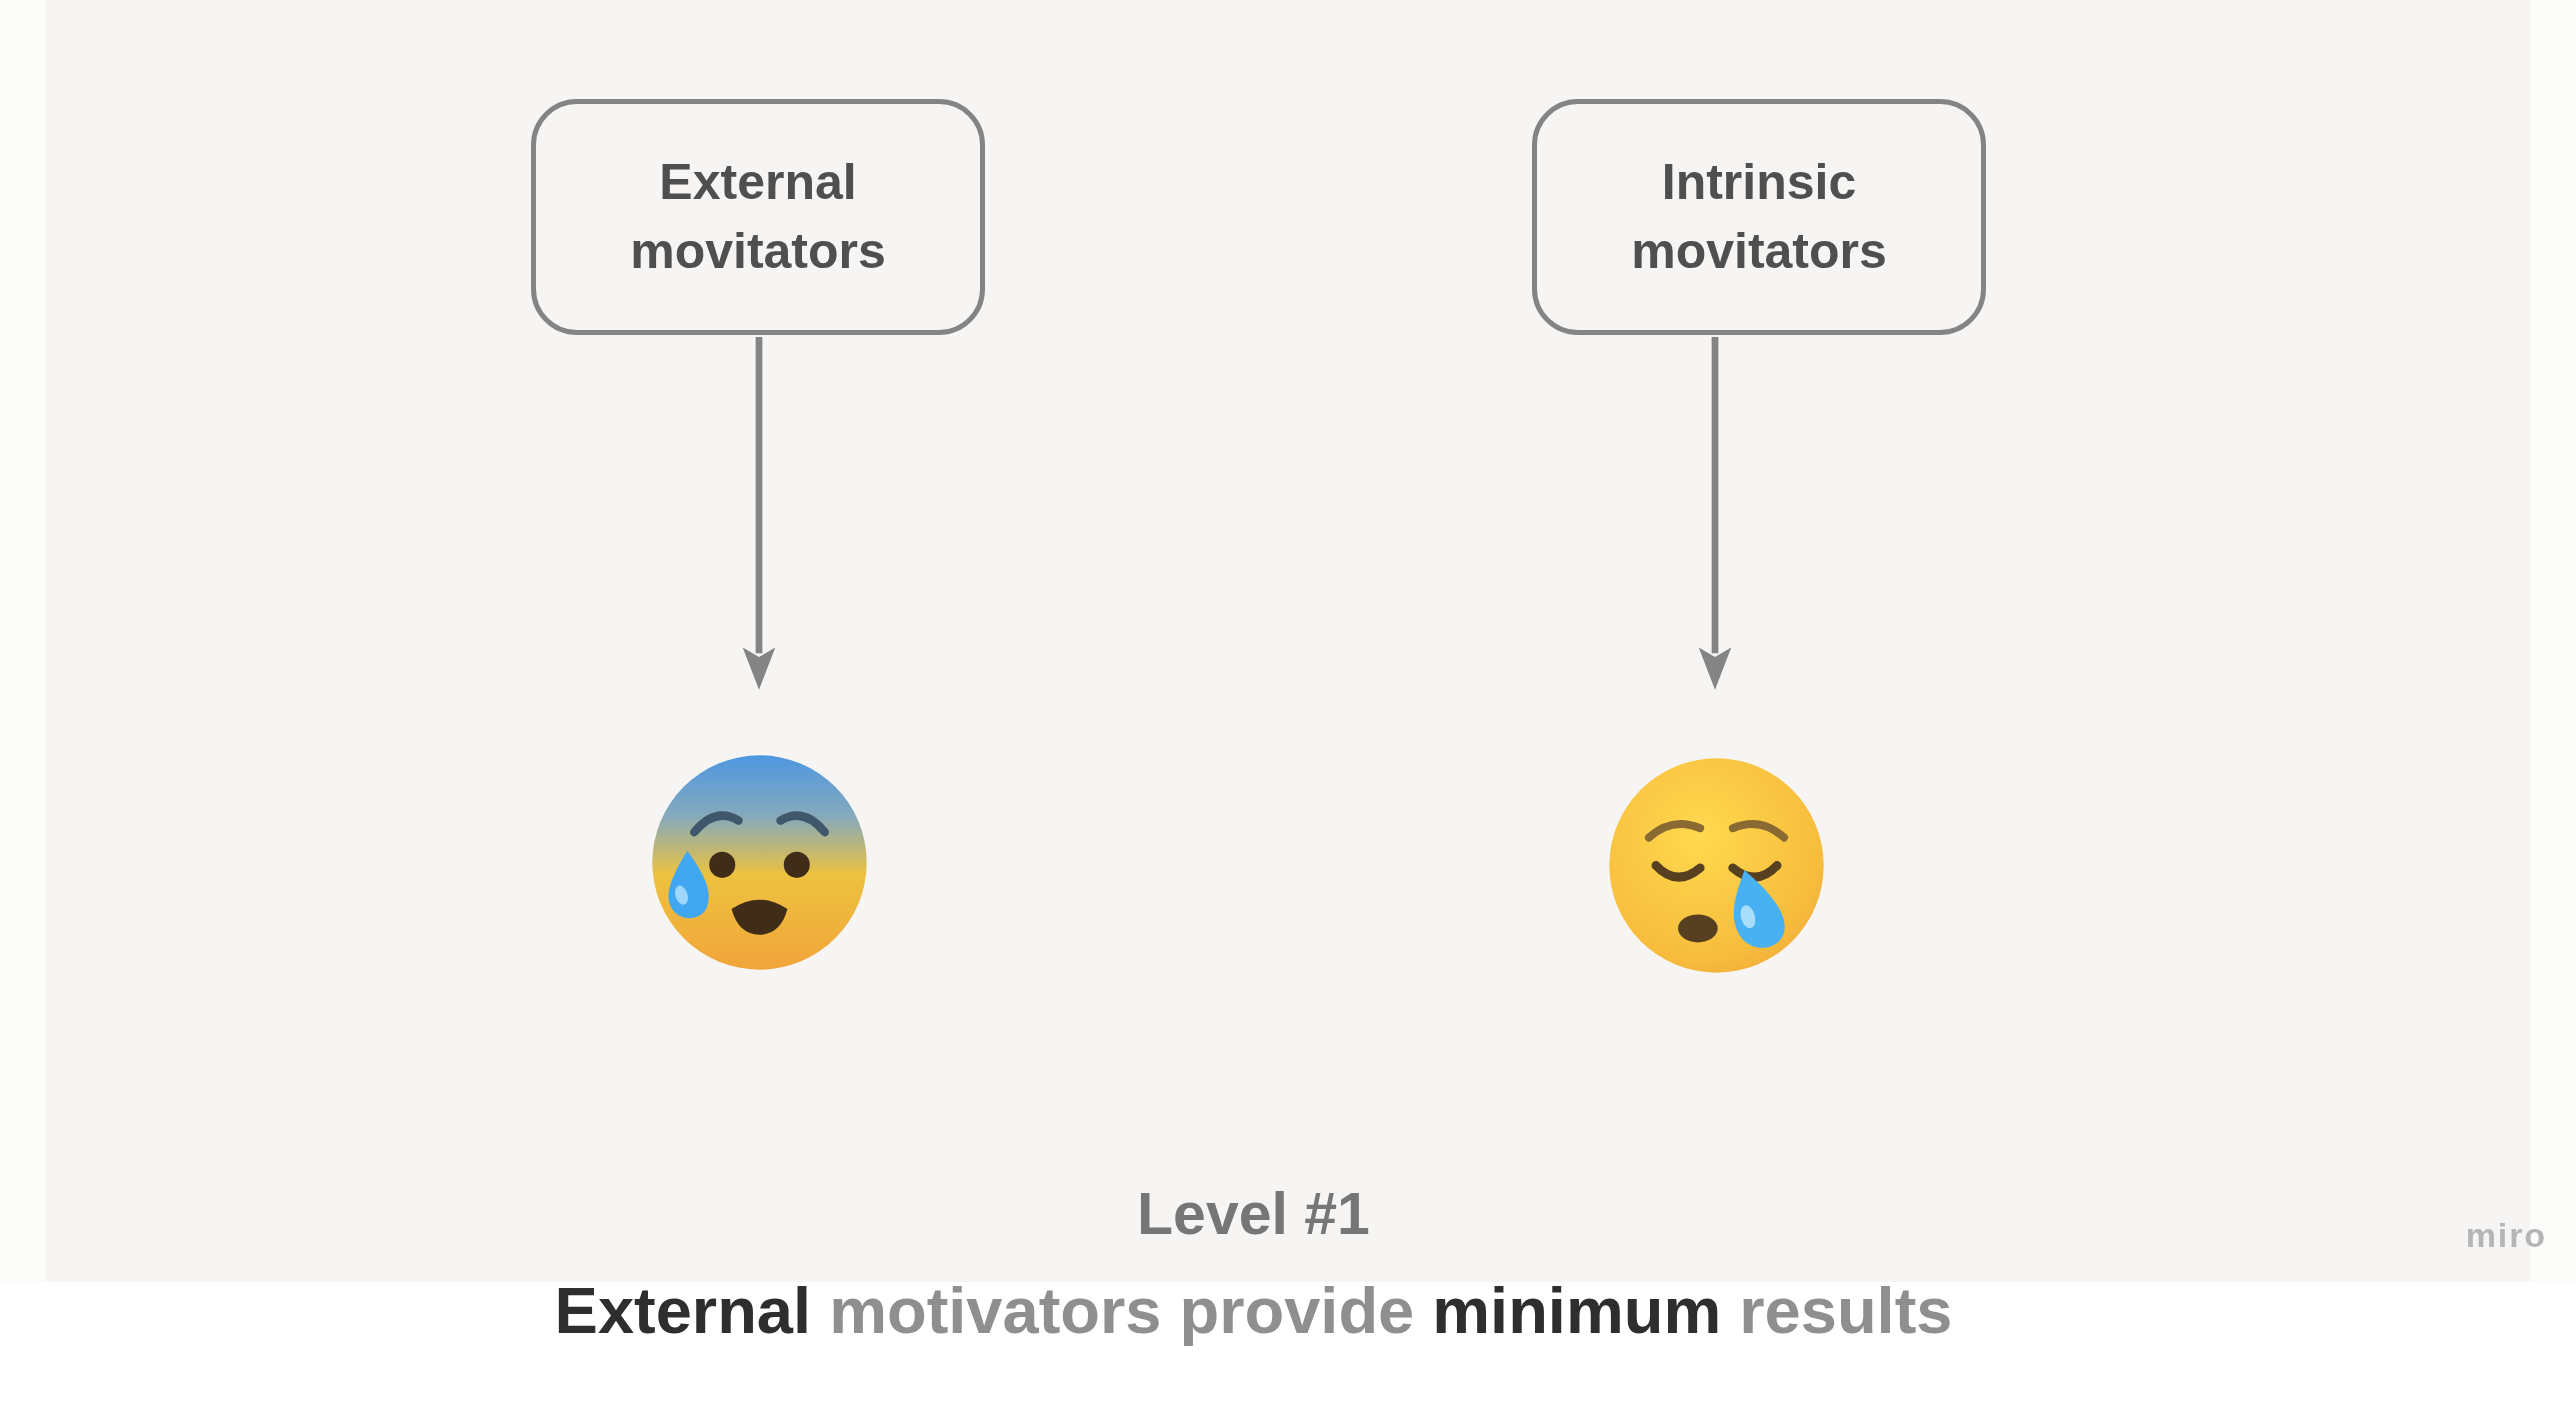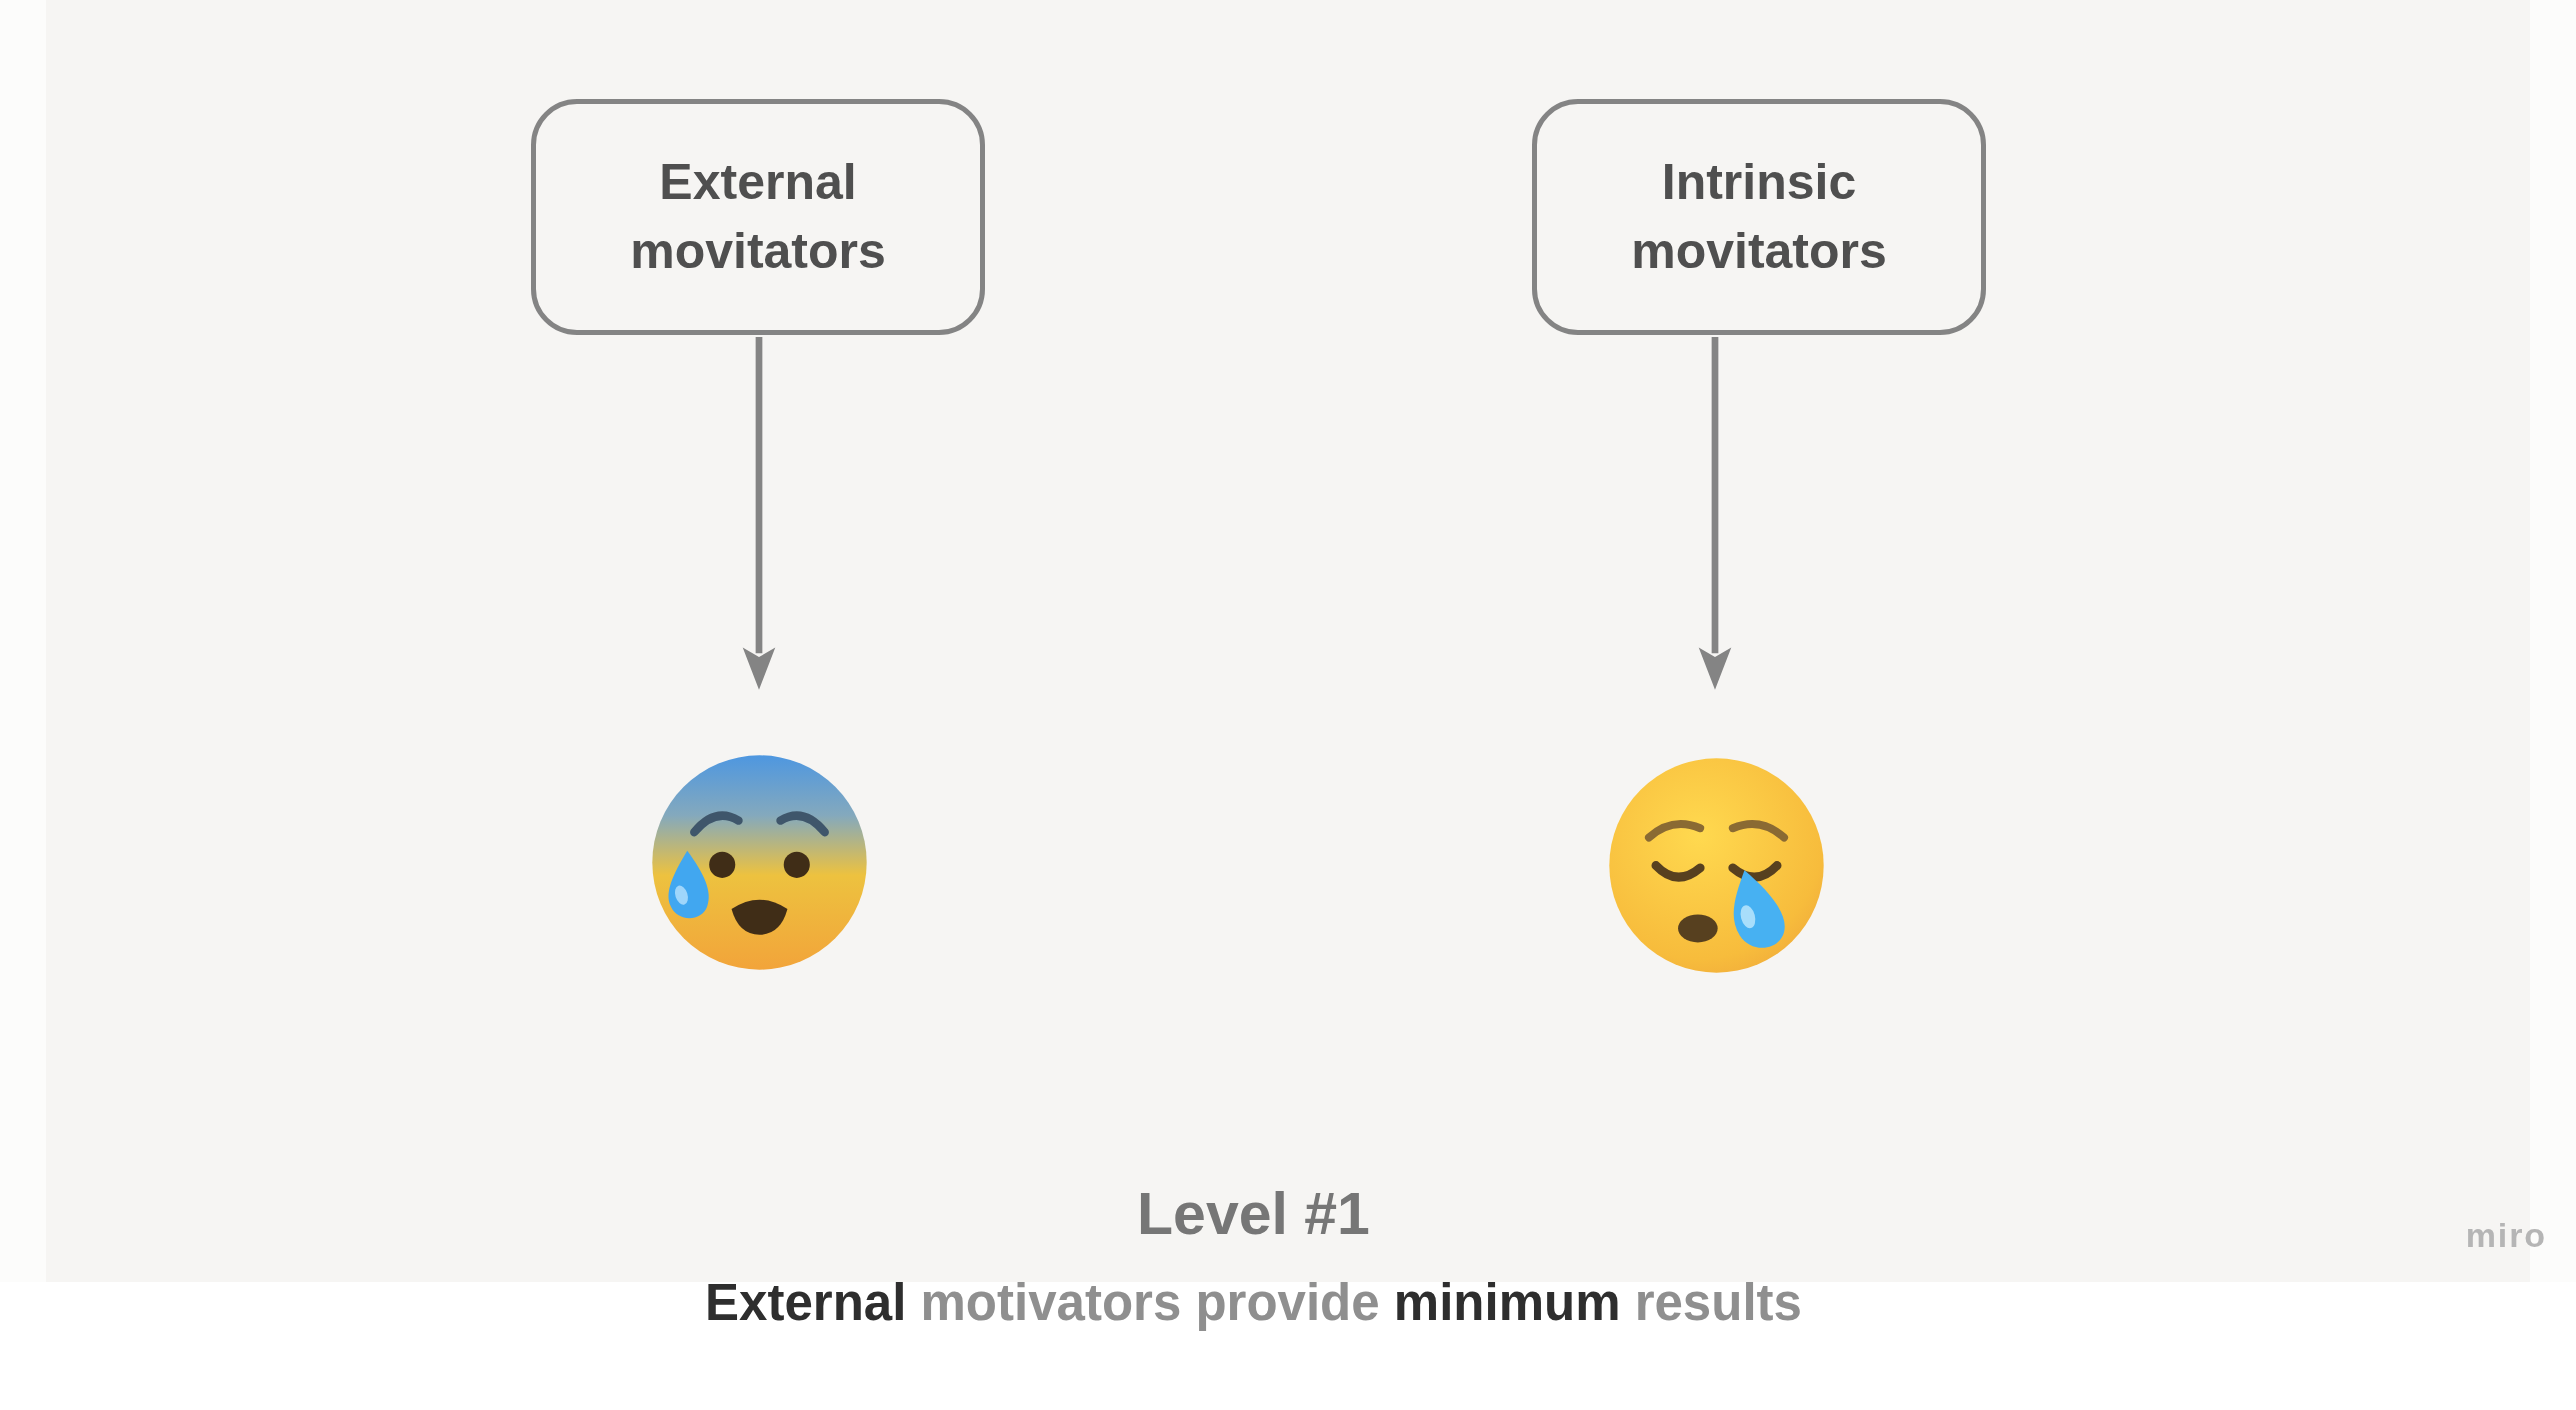--- a/index.html
+++ b/index.html
@@ -59,21 +59,21 @@
     width: 2507px;
     text-align: center;
   }
   .caption-line1 {
     font-size: 59px;
     font-weight: 700;
     color: #767676;
     margin-bottom: 25px;
   }
   .caption-line2 {
-    font-size: 51px;
+    font-size: 65px;
     font-weight: 700;
     color: #8f8f8f;
   }
   .caption-line2 .strong { color: #2e2e2e; }
 
   .watermark {
     position: absolute;
     right: 29px; bottom: 27px;
     font-size: 34px;
     font-weight: 700;

